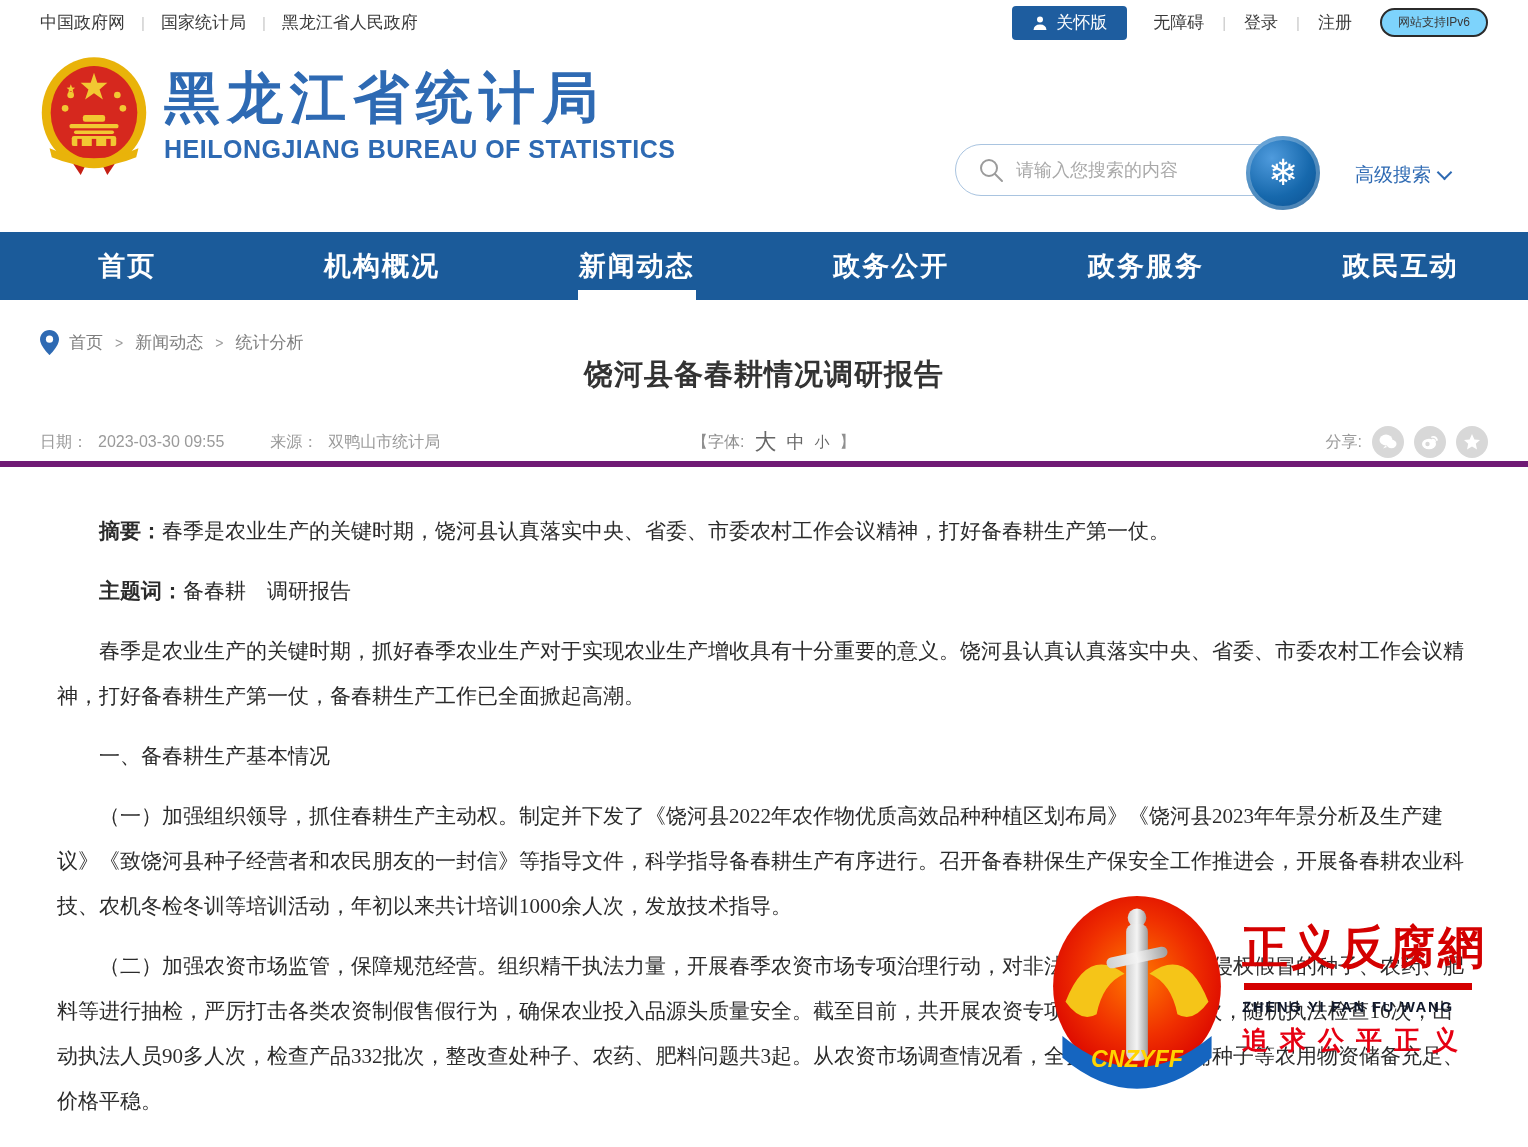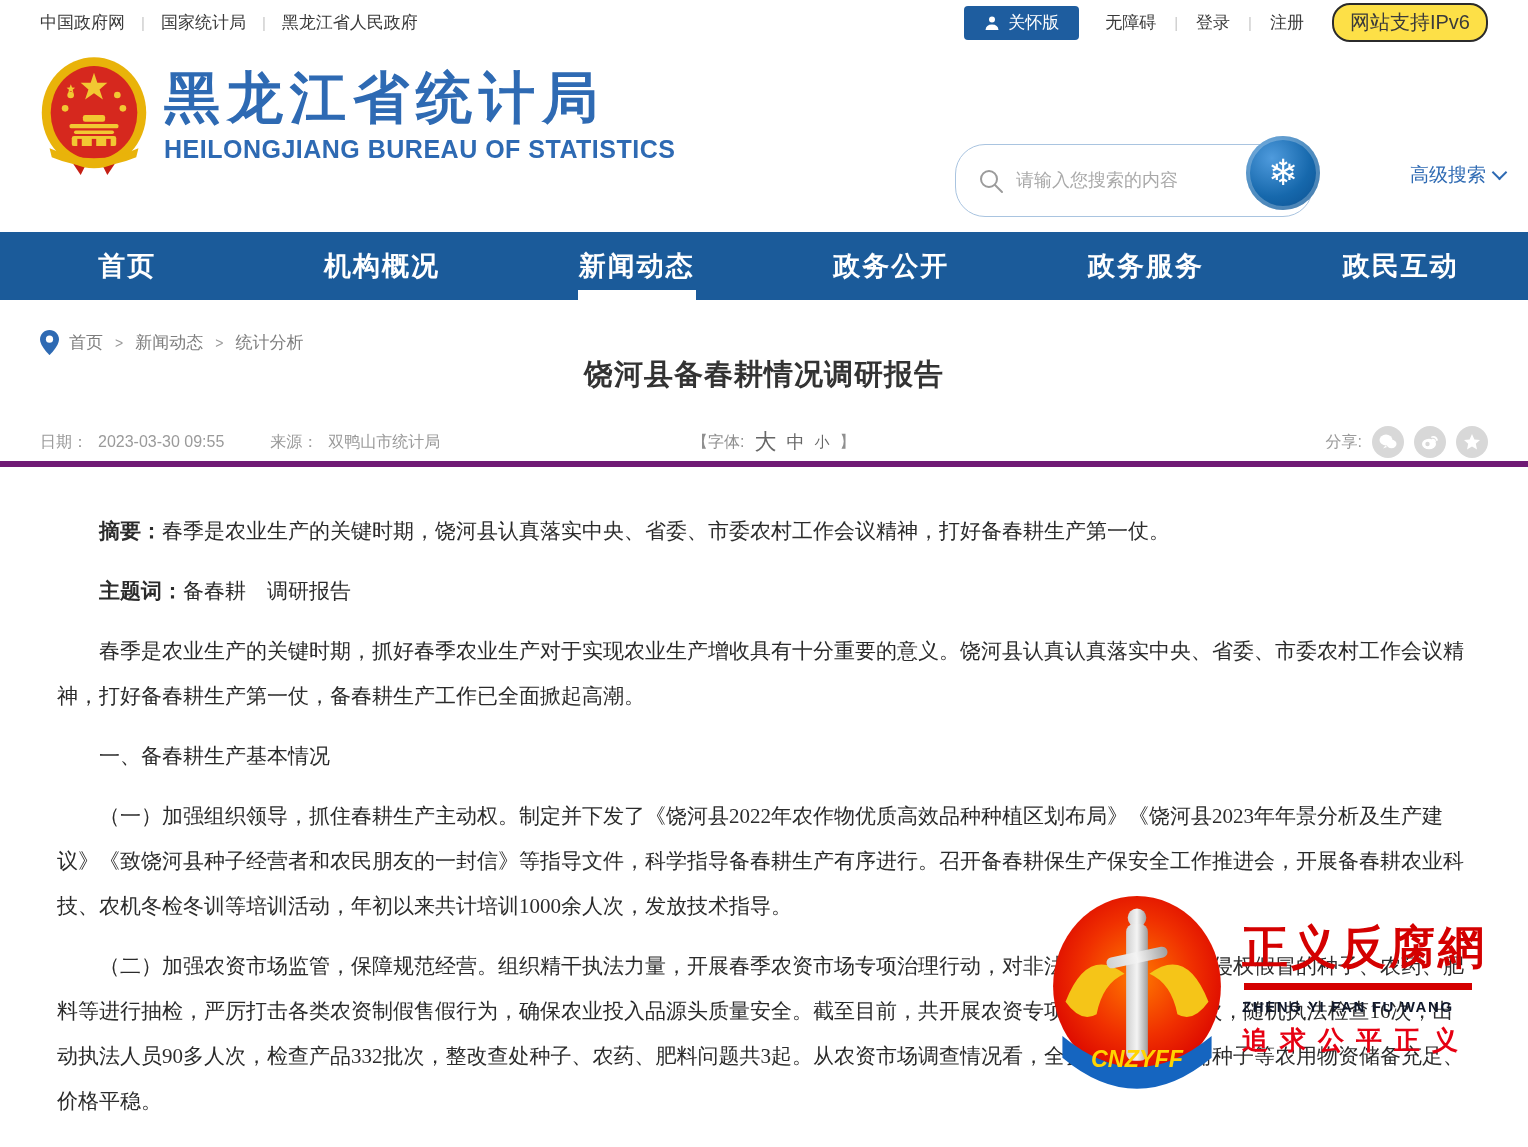--- a/index.html
+++ b/index.html
@@ -19,51 +19,51 @@
   .topbar-left, .topbar-right { display:flex; align-items:center; }
   .topbar-left .sep { color:#c9c9c9; margin:0 16px; font-size:15px; }
   .topbar-right .sep { color:#c9c9c9; margin:0 18px; font-size:15px; }
   .care-btn {
     background:#1e5d9f; color:#fff; border:none; border-radius:4px;
     height:34px; padding:0 20px; font-size:17px; display:flex; align-items:center; gap:8px;
     margin-right:26px; cursor:pointer;
   }
   .ipv6-pill {
     border:2px solid #2b2b2b; border-radius:18px; padding:4px 16px;
-    font-size:20px; margin-left:28px; cursor:pointer; background:#fde047;
+    font-size:12px; margin-left:28px; cursor:pointer; background:#7dd3fc;
   }
 
   
   .header { height:187px; position:relative; }
   .logo-group { position:absolute; left:38px; top:10px; display:flex; align-items:center; cursor:pointer; }
   .emblem { width:112px; height:120px; }
   .site-names { margin-left:14px; color:#2e6ab3; }
   .site-name-cn { font-size:56px; font-weight:bold; letter-spacing:7px; line-height:1.15; }
   .site-name-en { font-size:25px; font-weight:bold; letter-spacing:0.5px; margin-top:4px; }
 
   .search-box {
-    position:absolute; left:955px; top:99px; width:358px; height:73px;
+    position:absolute; left:955px; top:99px; width:358px; height:52px;
     border:1px solid #a9c4e0; border-radius:30px; display:flex; align-items:center;
     padding-left:22px; background:#fff;
   }
   .search-box input {
     border:none; outline:none; font-size:18px; color:#333; width:230px; margin-left:12px;
     font-family:"Liberation Sans",sans-serif; background:transparent;
   }
   .search-box input::placeholder { color:#a9a9a9; }
   .snow-btn {
     position:absolute; left:1246px; top:91px; width:74px; height:74px; border-radius:50%;
     background: radial-gradient(circle at 35% 30%, #4f9bdd, #1668ac 55%, #0a4c8c);
     border:none; cursor:pointer; color:#fff;
     display:flex; align-items:center; justify-content:center;
     box-shadow: inset 0 0 0 4px rgba(255,255,255,.25);
   }
   .snow-btn .flake { font-family:"DejaVu Sans", sans-serif; font-size:36px; line-height:1; }
   .adv-search {
-    position:absolute; left:1410px; top:117px; color:#2e6ab3; font-size:19px;
+    position:absolute; left:1355px; top:117px; color:#2e6ab3; font-size:19px;
     display:flex; align-items:center; gap:8px; cursor:pointer;
   }
   .chev { width:11px; height:11px; border-right:2px solid #2e6ab3; border-bottom:2px solid #2e6ab3;
           transform:rotate(45deg); margin-top:-5px; }
 
   
   .nav {
     position:absolute; top:232px; left:0; width:1528px; height:68px;
     background:#1b5b9a; display:grid; grid-template-columns:repeat(6,1fr);
   }

